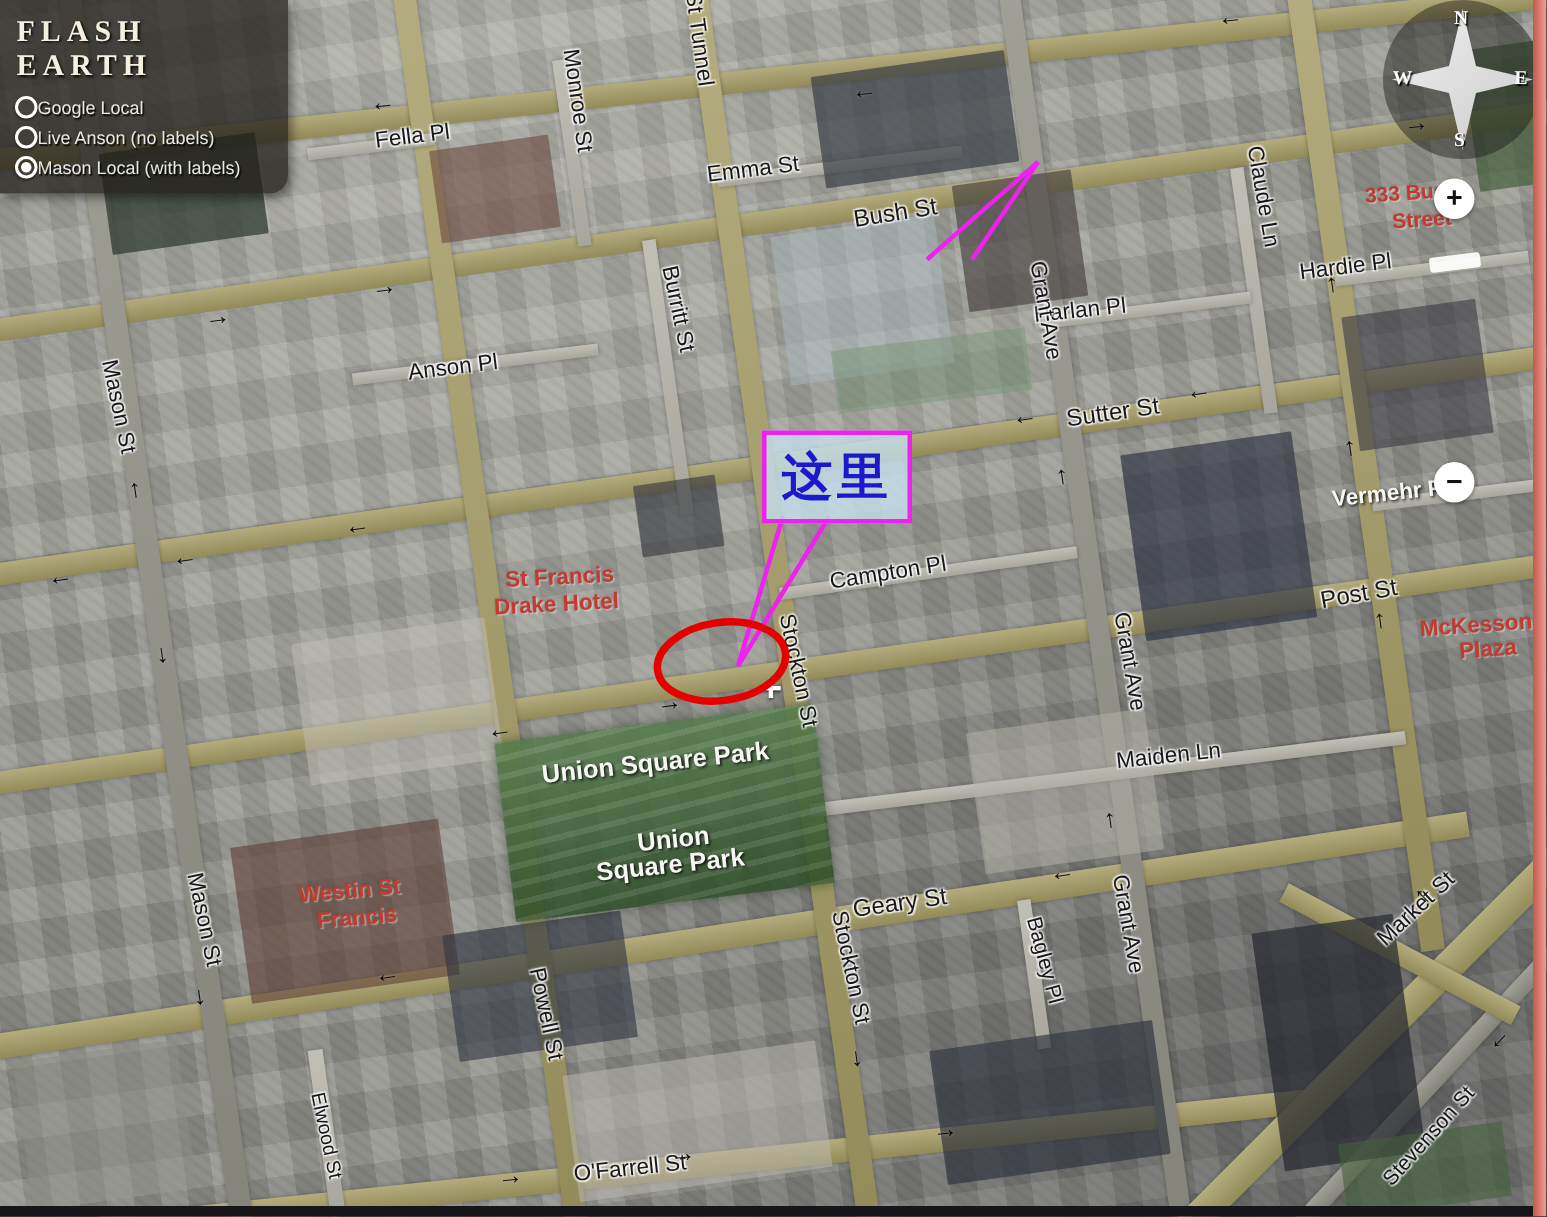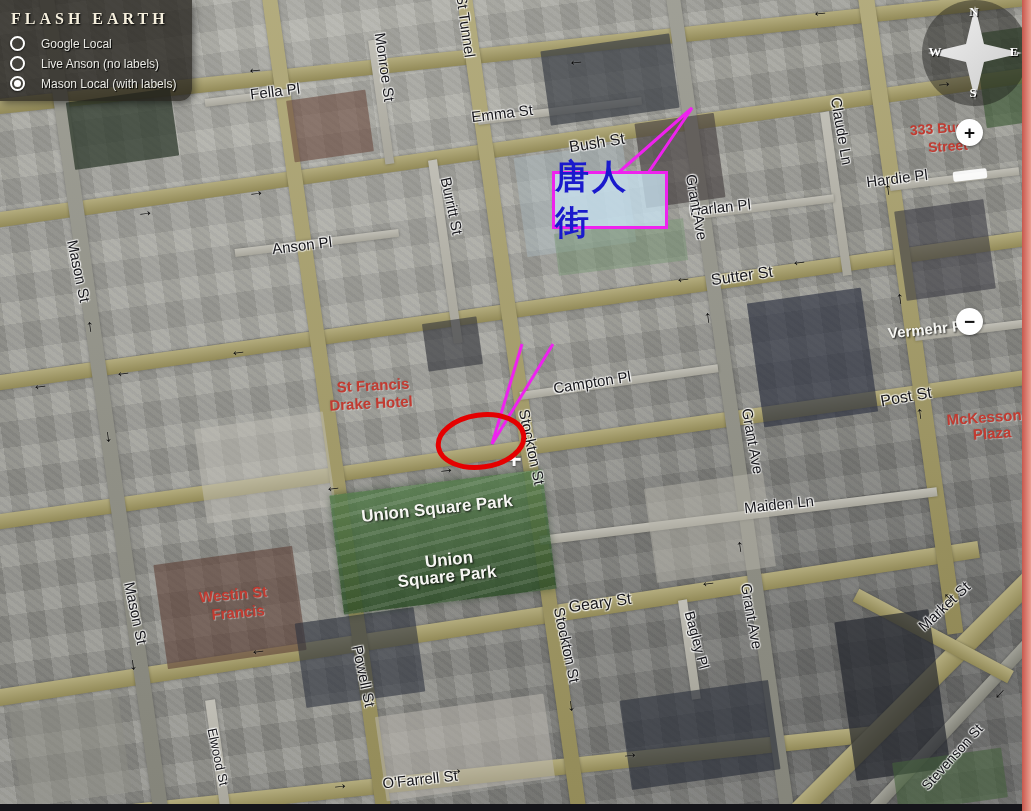--- a/index.html
+++ b/index.html
@@ -45,24 +45,24 @@
            color:#1a1acc;font-weight:700;font-family:"DejaVu Sans",sans-serif;
            font-size:34px;letter-spacing:3px;}
   .zoom-btn{position:absolute;z-index:7;width:27px;height:27px;border-radius:50%;border:none;
             background:#fff;color:#111;font:700 19px/25px "Liberation Sans",sans-serif;
             text-align:center;padding:0;box-shadow:0 1px 3px rgba(0,0,0,.45);cursor:pointer;}
   #zoom-in{left:956px;top:119px;}
   #zoom-out{left:956px;top:308px;}
   #panel{position:absolute;left:0;top:0;z-index:7;width:192px;padding:8px 0 10px 0;
          background:rgba(33,31,26,.75);border-radius:0 0 12px 0;
          box-shadow:2px 2px 8px rgba(0,0,0,.5);}
-  #panel-title{font-family:"Liberation Serif",serif;font-weight:700;font-size:16px;
+  #panel-title{font-family:"Liberation Serif",serif;font-weight:700;font-size:20px;
                letter-spacing:4px;color:#f5efdd;margin:2px 0 8px 11px;
                text-shadow:1px 1px 2px #000;}
-  .opt{display:flex;align-items:center;gap:16px;margin:5px 0 0 10px;cursor:pointer;}
+  .opt{display:flex;align-items:center;gap:0;margin:5px 0 0 10px;cursor:pointer;}
   .radio{width:11px;height:11px;border:2px solid #fff;border-radius:50%;position:relative;
          box-shadow:0 1px 2px rgba(0,0,0,.6);flex:0 0 auto;}
   .radio.sel::after{content:"";position:absolute;inset:2px;background:#fff;border-radius:50%;}
   .opt span.t{font-size:12px;color:#e9e9e4;text-shadow:1px 1px 1px #000;}
   #compass{position:absolute;left:922px;top:0px;z-index:7;width:106px;height:106px;}
   #compass-circle{position:absolute;inset:0;border-radius:50%;background:rgba(25,25,22,.45);}
   .cdir{position:absolute;color:#fff;font-family:"Liberation Serif",serif;font-weight:700;
         font-size:13px;transform:translate(-50%,-50%);text-shadow:1px 1px 1px #000;}
   #right-strip{position:absolute;right:0;top:0;bottom:0;width:9px;z-index:9;
                background:linear-gradient(90deg,#c7574d,#eba193);}
@@ -200,22 +200,22 @@
     <div id="crosshair">+</div>
     <div id="artifact-bar"></div>
   </div>
 
   <svg id="ann-svg" width="1031" height="811" viewBox="0 0 1031 811">
     <polyline id="ptr-chinatown" fill="none" stroke="#ee22ee" stroke-width="3" points="618,173 692,108 648,173"></polyline>
     <polyline id="ptr-here" fill="none" stroke="#ee22ee" stroke-width="3" points="522,344 492,444 553,344"></polyline>
     <ellipse id="target-ellipse" fill="none" stroke="#e50000" stroke-width="5" cx="481" cy="441" rx="43" ry="26" transform="rotate(-8 481 441)"></ellipse>
   </svg>
 
-  <div class="ann-box" id="box-chinatown" style="left: 552px; top: 171px; width: 110px; height: 52px;">
-    <span>唐人街</span>
+  <div class="ann-box" id="box-here" style="left: 508px; top: 287px; width: 94px; height: 56px;">
+    <span>这里</span>
   </div>
 
   <button class="zoom-btn" id="zoom-in">+</button>
   <button class="zoom-btn" id="zoom-out">−</button>
 
   <div id="panel">
     <div id="panel-title">FLASH EARTH</div>
     <div id="panel-options">
         <div class="opt">
           <span class="radio"></span>

